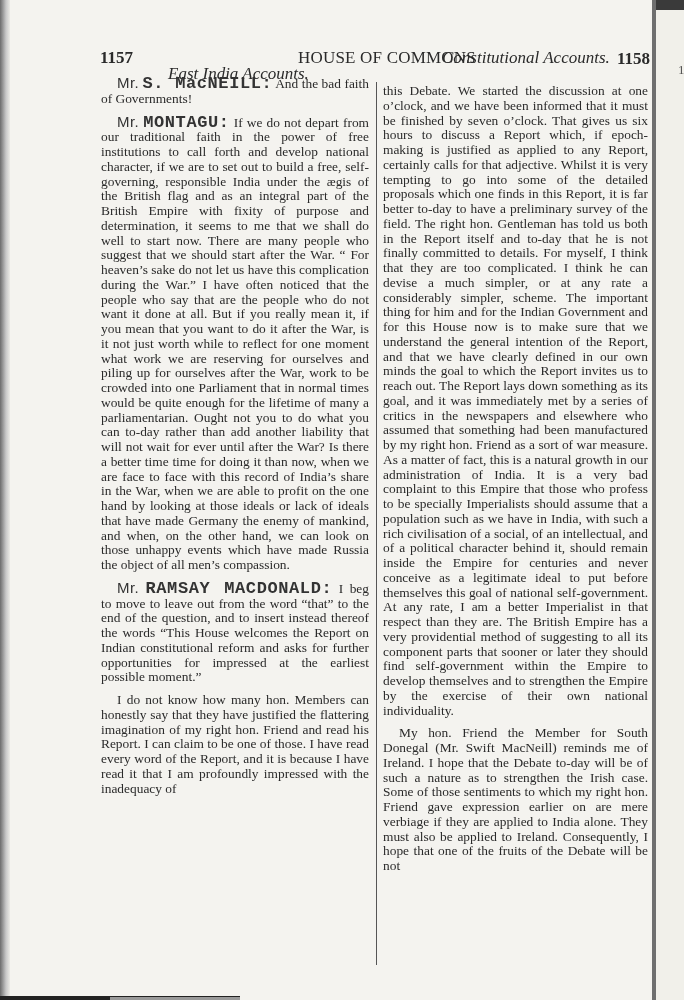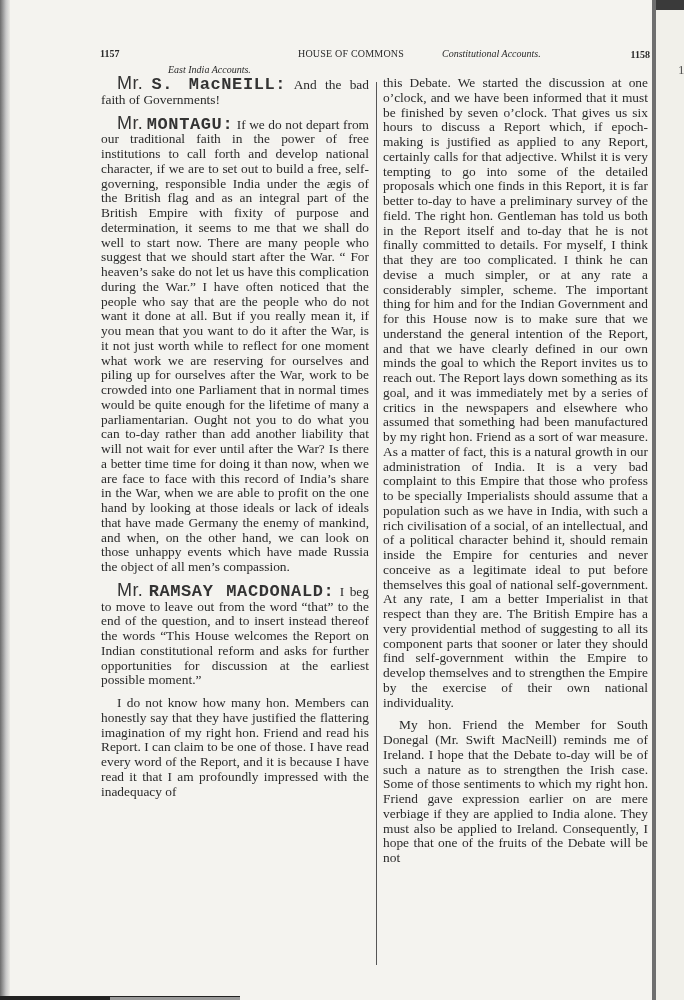--- a/index.html
+++ b/index.html
@@ -23,41 +23,41 @@
       font-size: 13px;
       line-height: 14.2px;
       color: #555;
     }
     .right-bleed .top-dark {
       position: absolute; left: 0; top: 0; width: 100%; height: 10px; background: #3a3a3a;
     }
     .right-bleed .pn { position: absolute; left: 22px; top: 63px; font-size: 13px; }
     .header {
       position: absolute; left: 100px; top: 48px; width: 552px; height: 22px;
-      font-size: 10px;
+      font-size: 17px;
     }
     .header .pl { position: absolute; left: 0; top: 0; font-weight: bold; }
     .header .pr { position: absolute; right: 2px; top: 1px; font-weight: bold; }
     .header .ht1 { position: absolute; left: 68px; top: 16px; font-style: italic; }
     .header .ht2 { position: absolute; left: 198px; top: 0; letter-spacing: 0.2px; }
     .header .ht3 { position: absolute; left: 342px; top: 0; font-style: italic; }
     .col {
       position: absolute; top: 76px; width: 268px;
       font-size: 13.4px; line-height: 14.75px;
       text-align: justify;
     }
     .col.left { left: 101px; }
     .col.right { left: 383px; width: 265px; }
     .col p { margin: 0 0 8px 0; text-indent: 16px; }
-    .col p.cont { text-indent: 0; }
+    .col p.cont { text-indent: 0; margin-top: 8px; }
     .col .speaker {
       font-family: Liberation Mono, monospace;
       font-weight: bold; font-size: 17px; letter-spacing: 0.6px; color: #333;
     }
-    .col .mr { font-family: "Liberation Sans", "DejaVu Sans", sans-serif; font-size: 18px; letter-spacing: 0.4px; color: #333; }
+    .col .mr { font-family: "Liberation Sans", "DejaVu Sans", sans-serif; font-size: 15px; letter-spacing: 0.4px; color: #333; }
     .col .attr { text-indent: 0; padding-left: 18px; margin-bottom: 0; }
     .divider {
       position: absolute; left: 376px; top: 82px; width: 1px; height: 883px; background: #555;
     }
     .bottom-rule {
       position: absolute; left: 0; top: 996px; width: 240px; height: 4px; background: #222;
     }
     .bottom-rule2 {
       position: absolute; left: 110px; top: 997px; width: 130px; height: 3px; background: #999;
     }
@@ -71,21 +71,21 @@
   <span class="pl">1157</span>
   <span class="ht1">East India Accounts.</span>
   <span class="ht2">HOUSE OF COMMONS</span>
   <span class="ht3">Constitutional Accounts.</span>
   <span class="pr">1158</span>
 </div>
 
 <div class="col left">
   <p><span class="mr">Mr.</span> <span class="speaker">S. MacNEILL:</span><span> And the bad faith of Governments!</span></p>
   <p><span class="mr">Mr.</span> <span class="speaker">MONTAGU:</span><span> If we do not depart from our traditional faith in the power of free institutions to call forth and develop national character, if we are to set out to build a free, self-governing, responsible India under the ægis of the British flag and as an integral part of the British Empire with fixity of purpose and determination, it seems to me that we shall do well to start now. There are many people who suggest that we should start after the War. “ For heaven’s sake do not let us have this complication during the War.” I have often noticed that the people who say that are the people who do not want it done at all. But if you really mean it, if you mean that you want to do it after the War, is it not just worth while to reflect for one moment what work we are reserving for ourselves and piling up for ourselves after the War, work to be crowded into one Parliament that in normal times would be quite enough for the lifetime of many a parliamentarian. Ought not you to do what you can to-day rather than add another liability that will not wait for ever until after the War? Is there a better time time for doing it than now, when we are face to face with this record of India’s share in the War, when we are able to profit on the one hand by looking at those ideals or lack of ideals that have made Germany the enemy of mankind, and when, on the other hand, we can look on those unhappy events which have made Russia the object of all men’s compassion.</span></p>
-  <p><span class="mr">Mr.</span> <span class="speaker">RAMSAY MACDONALD:</span><span> I beg to move to leave out from the word “that” to the end of the question, and to insert instead thereof the words “This House welcomes the Report on Indian constitutional reform and asks for further opportunities for discussion at the earliest possible moment.”</span></p>
+  <p><span class="mr">Mr.</span> <span class="speaker">RAMSAY MACDONALD:</span><span> I beg to move to leave out from the word “that” to the end of the question, and to insert instead thereof the words “This House welcomes the Report on Indian constitutional reform and asks for further opportunities for impressed at the earliest possible moment.”</span></p>
   <p>I do not know how many hon. Members can honestly say that they have justified the flattering imagination of my right hon. Friend and read his Report. I can claim to be one of those. I have read every word of the Report, and it is because I have read it that I am profoundly impressed with the inadequacy of</p>
 </div>
 
 <div class="divider"></div>
 
 <div class="col right">
   <p class="cont">this Debate. We started the discussion at one o’clock, and we have been informed that it must be finished by seven o’clock. That gives us six hours to discuss a Report which, if epoch-making is justified as applied to any Report, certainly calls for that adjective. Whilst it is very tempting to go into some of the detailed proposals which one finds in this Report, it is far better to-day to have a preliminary survey of the field. The right hon. Gentleman has told us both in the Report itself and to-day that he is not finally committed to details. For myself, I think that they are too complicated. I think he can devise a much simpler, or at any rate a considerably simpler, scheme. The important thing for him and for the Indian Government and for this House now is to make sure that we understand the general intention of the Report, and that we have clearly defined in our own minds the goal to which the Report invites us to reach out. The Report lays down something as its goal, and it was immediately met by a series of critics in the newspapers and elsewhere who assumed that something had been manufactured by my right hon. Friend as a sort of war measure. As a matter of fact, this is a natural growth in our administration of India. It is a very bad complaint to this Empire that those who profess to be specially Imperialists should assume that a population such as we have in India, with such a rich civilisation of a social, of an intellectual, and of a political character behind it, should remain inside the Empire for centuries and never conceive as a legitimate ideal to put before themselves this goal of national self-government. At any rate, I am a better Imperialist in that respect than they are. The British Empire has a very providential method of suggesting to all its component parts that sooner or later they should find self-government within the Empire to develop themselves and to strengthen the Empire by the exercise of their own national individuality.</p>
   <p>My hon. Friend the Member for South Donegal (Mr. Swift MacNeill) reminds me of Ireland. I hope that the Debate to-day will be of such a nature as to strengthen the Irish case. Some of those sentiments to which my right hon. Friend gave expression earlier on are mere verbiage if they are applied to India alone. They must also be applied to Ireland. Consequently, I hope that one of the fruits of the Debate will be not</p>
 </div>
 

